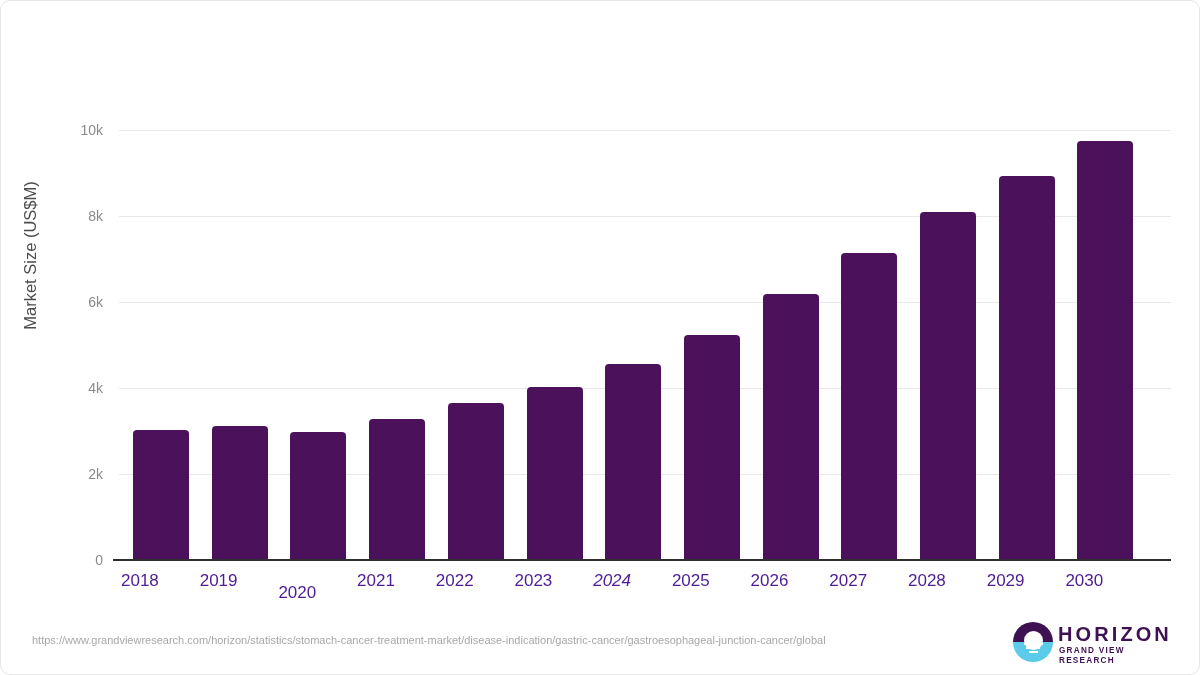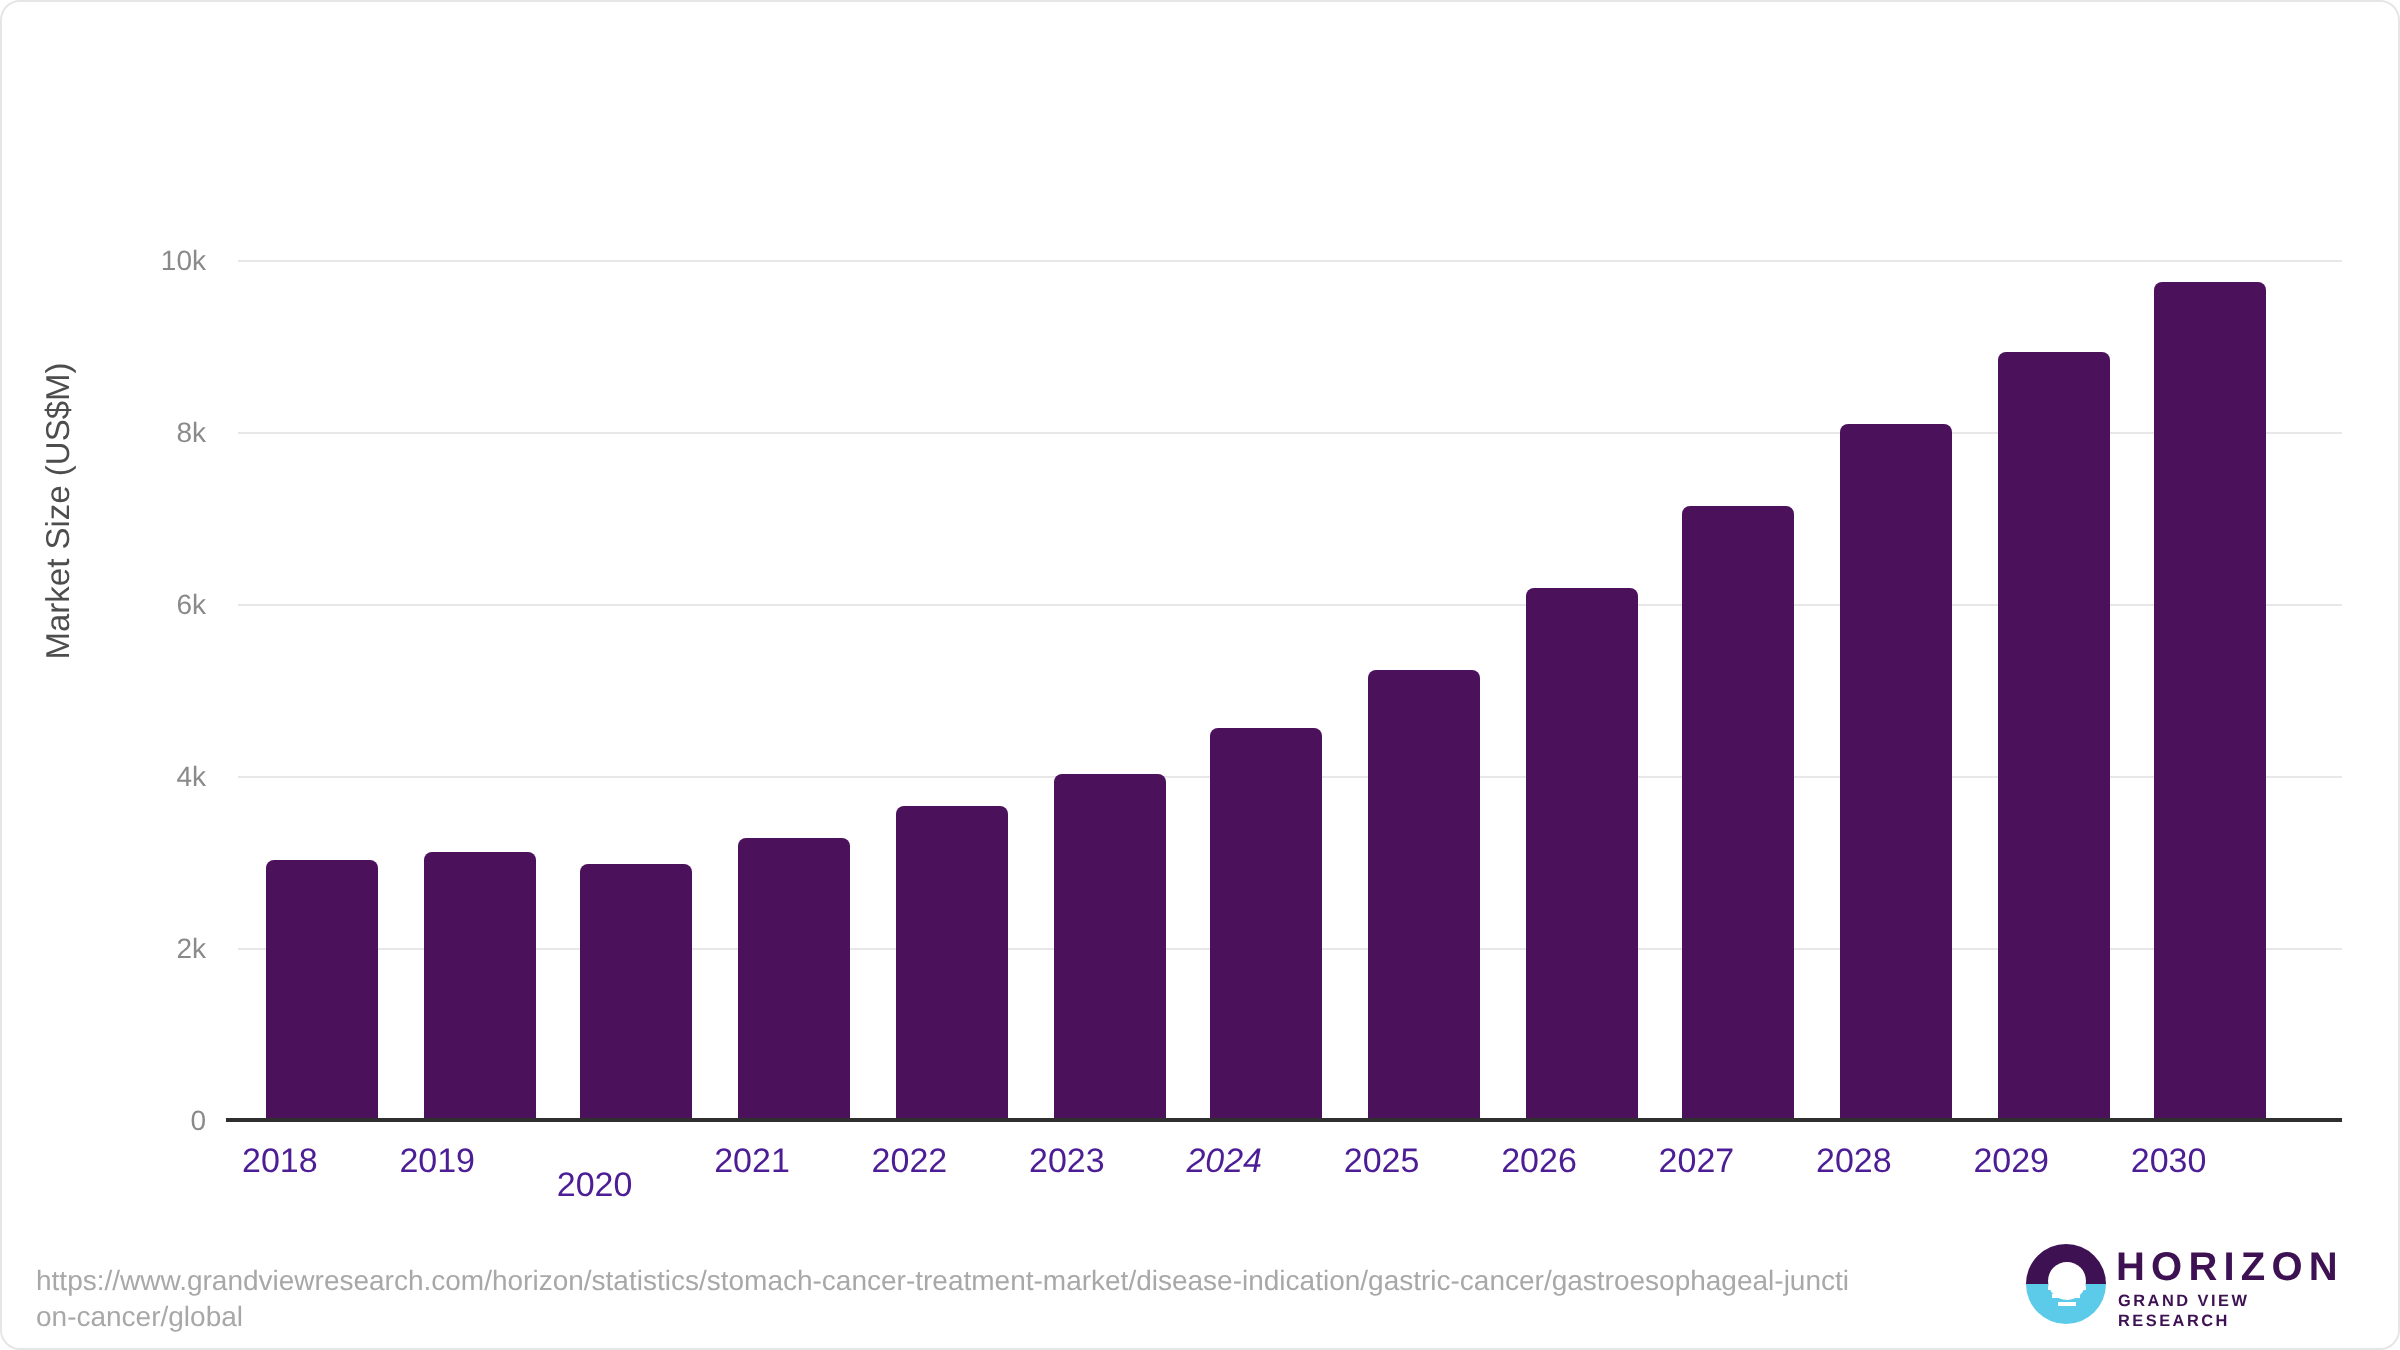--- a/index.html
+++ b/index.html
@@ -101,24 +101,24 @@
     top: 569px;
     font-size: 17px;
     color: #4c1d95;
     text-align: left;
     line-height: 22px;
   }
 
   
   #footer-url {
     position: absolute;
-    left: 17px;
+    left: 31px;
     top: 630px;
     width: 910px;
-    font-size: 14px;
+    font-size: 11px;
     line-height: 18px;
     color: #a8a8a8;
     word-break: break-all;
   }
 
   #logo {
     position: absolute;
     left: 1012px;
     top: 619px;
     width: 160px;

